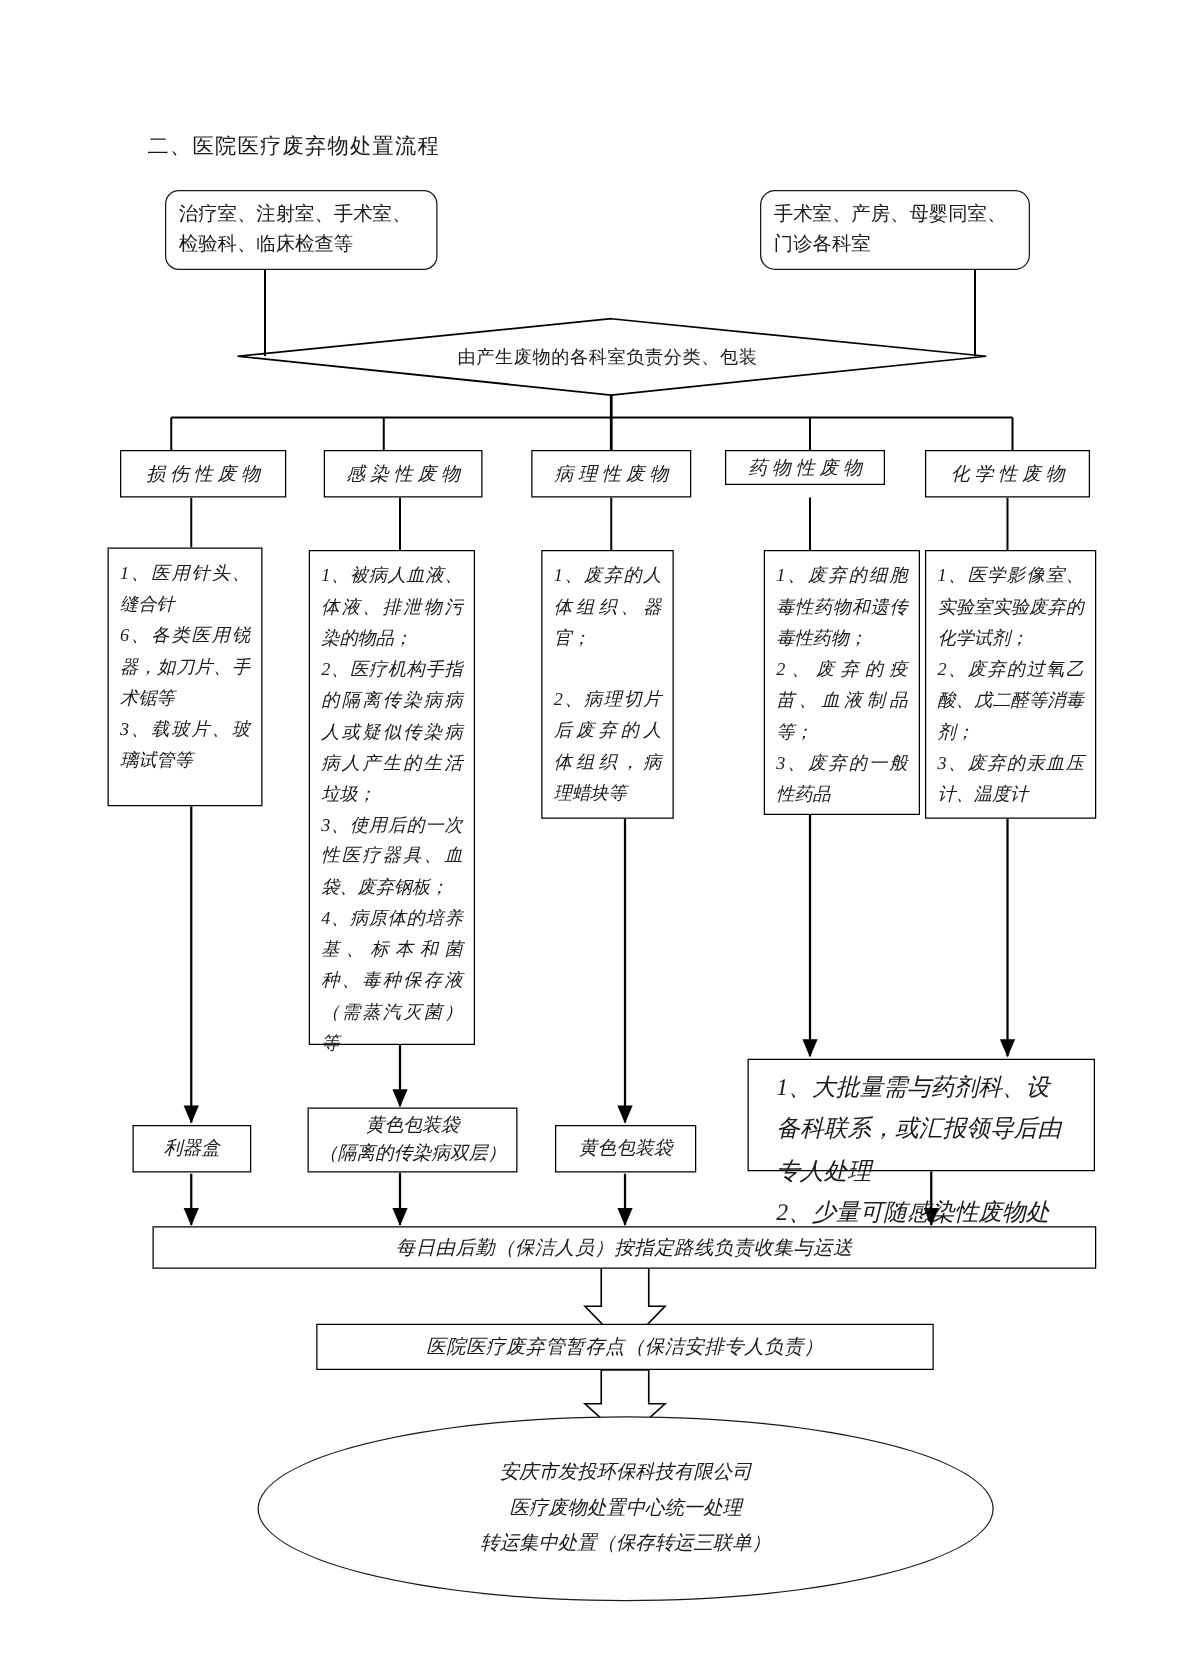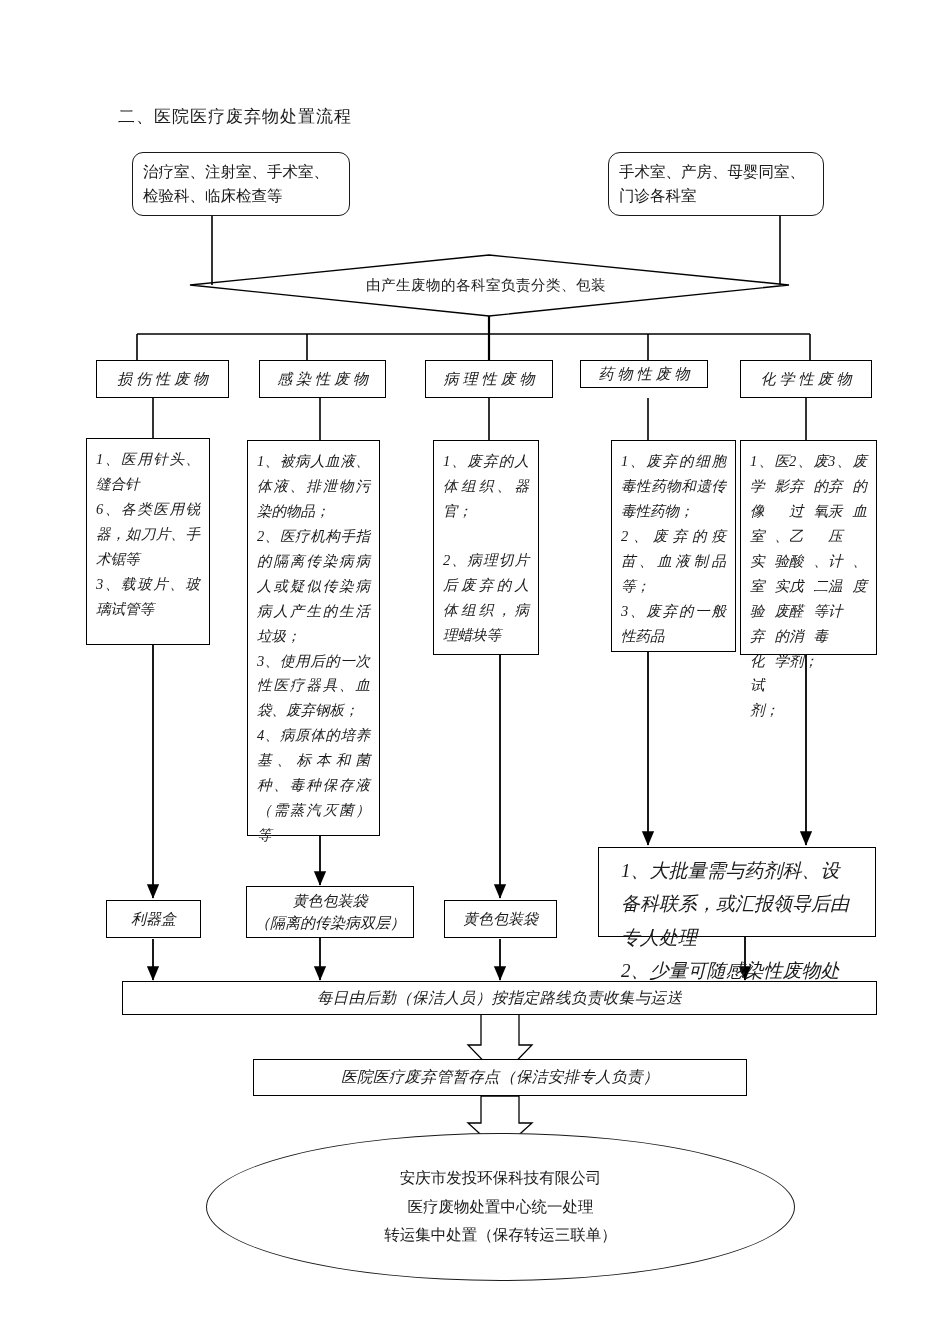--- a/index.html
+++ b/index.html
@@ -113,20 +113,21 @@
     border-radius: 50%;
     display: flex;
     align-items: center;
     justify-content: center;
     text-align: center;
     background: #ffffff;
     font-size: 15.5px;
     line-height: 1.85;
     color: #1a1a1a;
     box-sizing: border-box;
+    font-style: italic;
   }
   .nowrapline { white-space: nowrap; }
 </style>
 </head>
 <body>
 
 <div id="page">
 
   <svg id="svg-layer" viewBox="0 0 950 1344">
     <defs>
@@ -220,21 +221,21 @@
     <p>1、废弃的人体组织、器官；</p>
     <p>2、病理切片后废弃的人体组织，病理蜡块等</p>
   </div>
 
   <div class="node rect detail-box" style="left:586px; top:440px; width:125px; height:212px; flex-direction:column;margin-left:25px;">
     <p>1、废弃的细胞毒性药物和遗传毒性药物；</p>
     <p>2、废弃的疫苗、血液制品等；</p>
     <p>3、废弃的一般性药品</p>
   </div>
 
-  <div class="node rect detail-box" style="left:740px; top:440px; width:137px; height:215px; flex-direction:row;">
+  <div class="node rect detail-box" style="left:740px; top:440px; width:137px; height:215px; flex-direction:column;">
     <p>1、医学影像室、实验室实验废弃的化学试剂；</p>
     <p>2、废弃的过氧乙酸、戊二醛等消毒剂；</p>
     <p>3、废弃的汞血压计、温度计</p>
   </div>
 
   <div class="node rect bag-box" style="left:106px; top:900px; width:95px; height:38px; flex-direction:column;">
     <span>利器盒</span>
   </div>
 
   <div class="node rect bag-box" style="left:246px; top:886px; width:168px; height:52px; flex-direction:column;">

